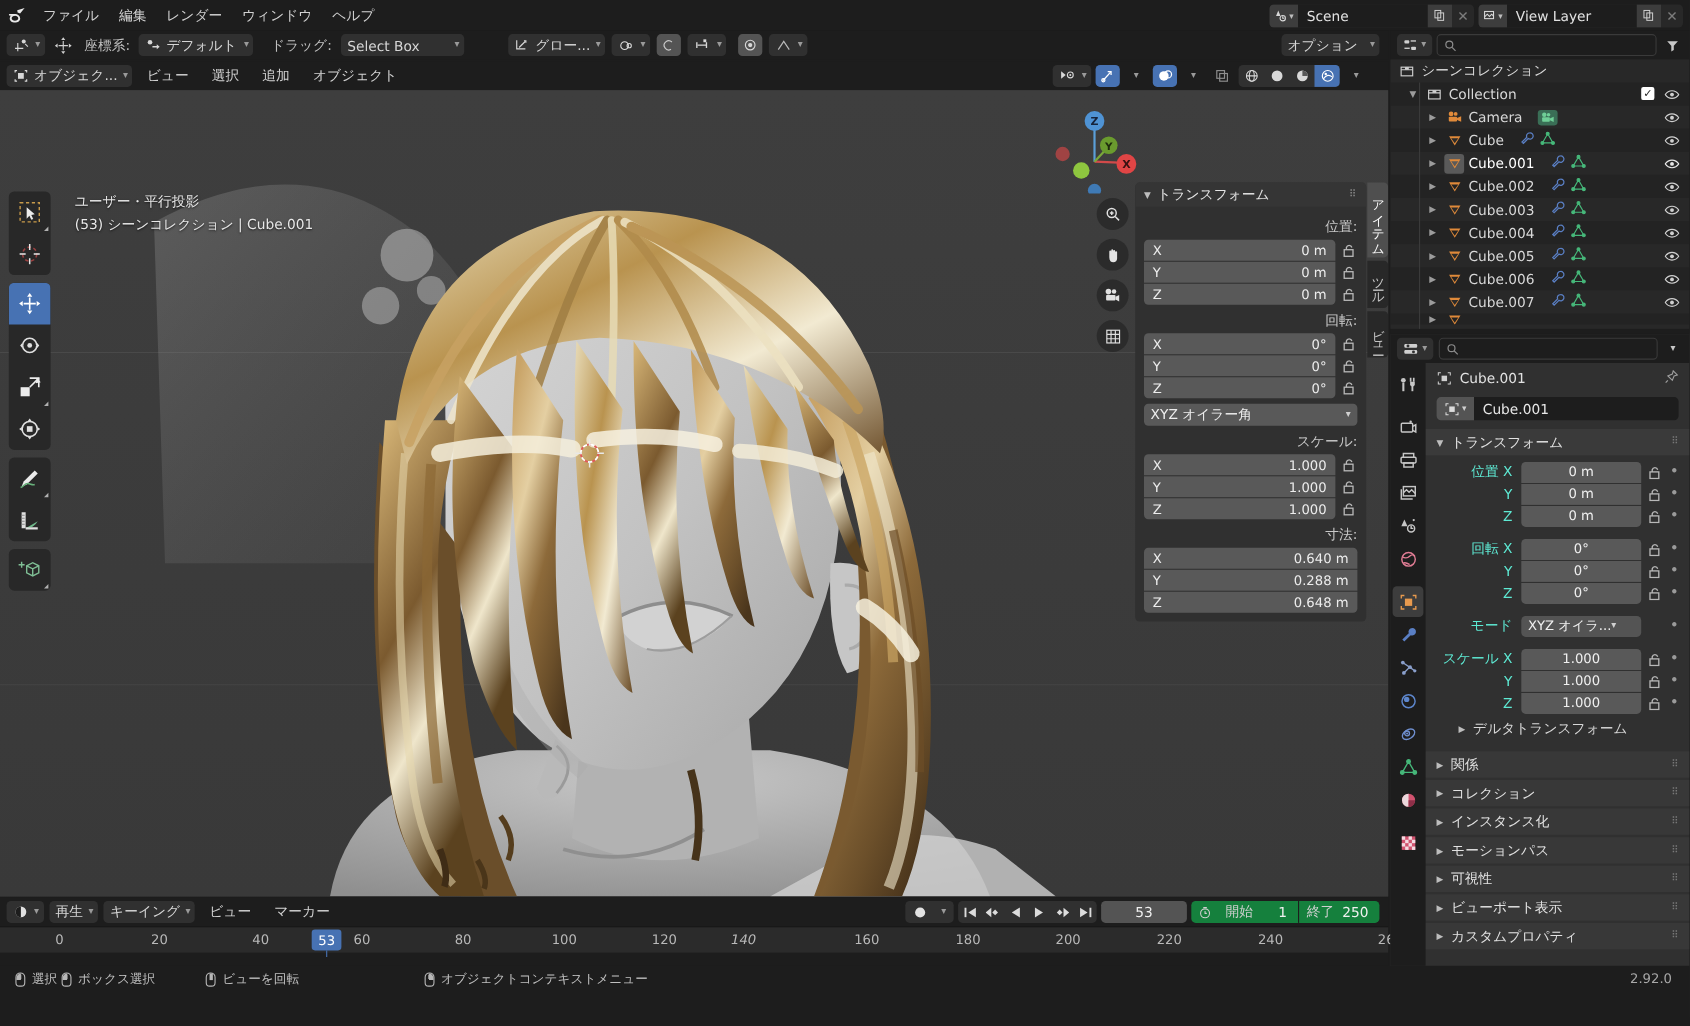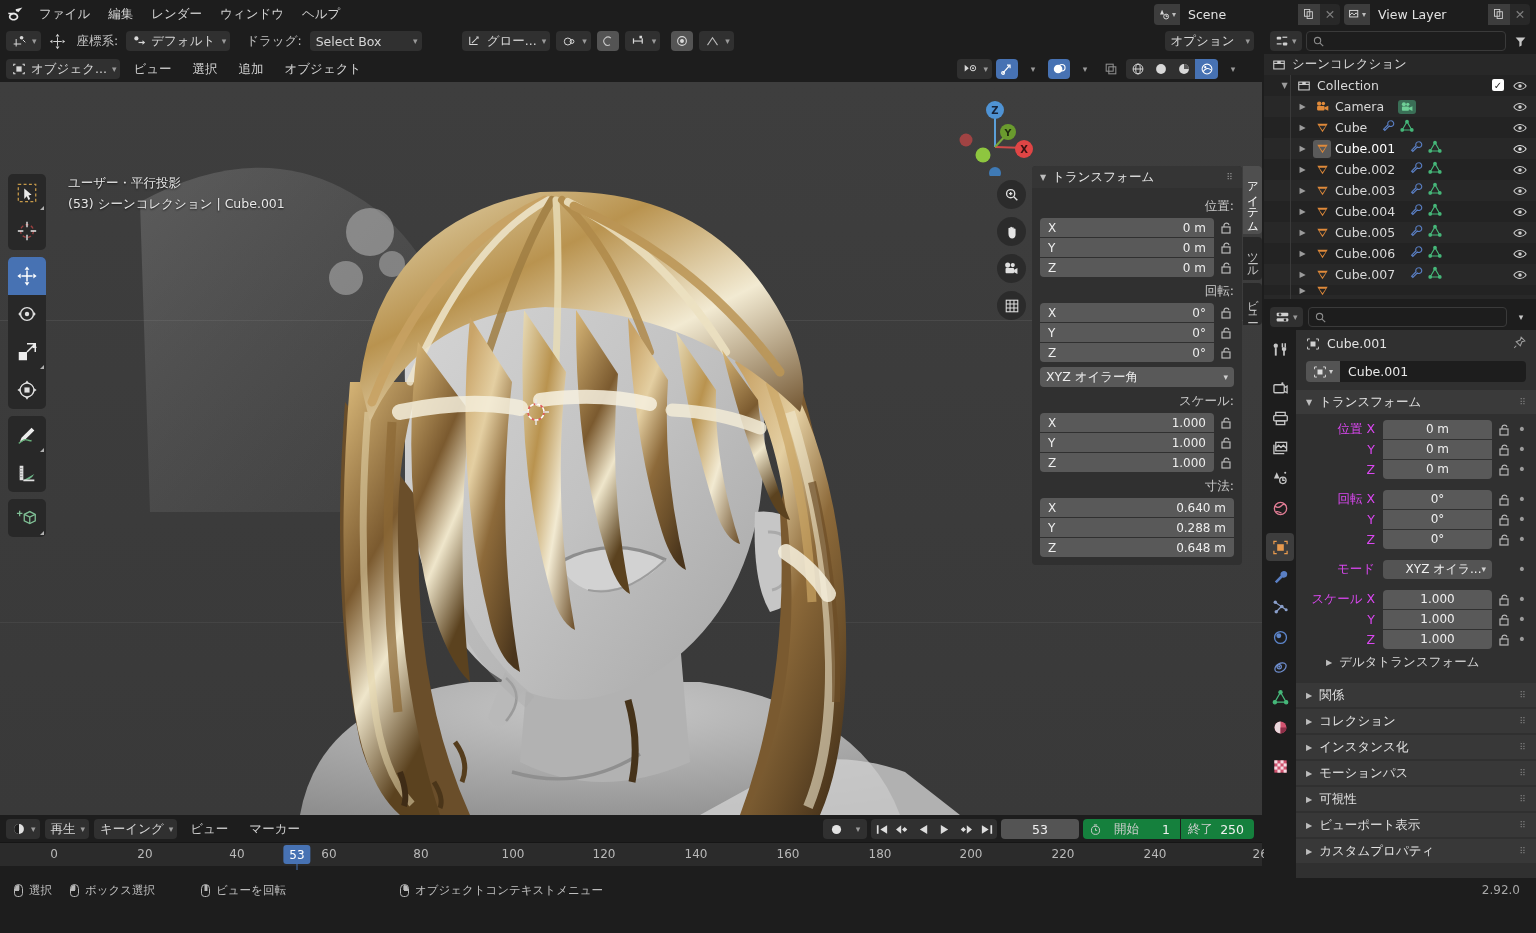--- a/index.html
+++ b/index.html
@@ -246,28 +246,28 @@
   }
   .pr-panelhead{
     height:24px; display:flex; align-items:center; gap:7px; padding:0 10px; color:#e2e2e2; font-size:12.5px;
     background:#3a3a3a;
   }
   .pr-panelhead.closed{ background:#383838; margin-bottom:2px; }
   .pr-grip{ margin-left:auto; color:#787878; font-size:9px; line-height:5px; }
   .pr-tri{ font-size:8px; color:#bdbdbd; }
   .pr-rows{ padding:5px 8px 8px 8px; display:flex; flex-direction:column; gap:1px; }
   .pr-row{ display:flex; align-items:center; gap:5px; height:20px; }
-  .pr-lab{ width:74px; text-align:right; color:#d946ef; font-size:12.5px; padding-right:3px; }
+  .pr-lab{ width:74px; text-align:right; color:#5eead4; font-size:12.5px; padding-right:3px; }
   .pr-val{
     flex:1; height:19px; background:#595959; display:flex; align-items:center; justify-content:center;
     color:#f0f0f0; font-size:12px;
   }
   .pr-group .pr-row:first-child .pr-val{ border-radius:4px 4px 0 0; }
   .pr-group .pr-row:last-child .pr-val{ border-radius:0 0 4px 4px; }
-  .pr-val.drop{ justify-content:flex-end; padding:0 6px; background:#545454; border-radius:4px; }
+  .pr-val.drop{ justify-content:flex-start; padding:0 6px; background:#545454; border-radius:4px; }
   .pr-lock{ width:14px; display:flex;align-items:center;justify-content:center; color:#b4b4b4; }
   .pr-dot{ width:12px; display:flex;align-items:center;justify-content:center; color:#9a9a9a; font-size:14px; }
   .pr-gap{ height:8px; }
   .pr-sub{ display:flex; align-items:center; gap:7px; padding:4px 0 4px 22px; color:#d8d8d8; font-size:12.5px; }
 
   
   .status{
     position:absolute; left:0; top:879px; width:1536px; height:54px; background:#1d1d1d;
     display:flex; align-items:flex-start; padding-top:4px;
   }
@@ -1083,21 +1083,21 @@
     </div>
 
     <div class="tl-scale">
       <div class="tl-tick" style="left:54px;">0</div>
       <div class="tl-tick" style="left:145px;">20</div>
       <div class="tl-tick" style="left:237px;">40</div>
       <div class="tl-tick" style="left:329px;">60</div>
       <div class="tl-tick" style="left:421px;">80</div>
       <div class="tl-tick" style="left:513px;">100</div>
       <div class="tl-tick" style="left:604px;">120</div>
-      <div class="tl-tick" style="left:696px;">140</div>
+      <div class="tl-tick" style="left:676px;font-style:italic;">140</div>
       <div class="tl-tick" style="left:788px;">160</div>
       <div class="tl-tick" style="left:880px;">180</div>
       <div class="tl-tick" style="left:971px;">200</div>
       <div class="tl-tick" style="left:1063px;">220</div>
       <div class="tl-tick" style="left:1155px;">240</div>
       <div class="tl-tick" style="left:1264px;">260</div>
       <div class="tl-play" style="left:297px;">53</div>
       <div class="tl-playline" style="left:297px;"></div>
     </div>
 
@@ -1862,21 +1862,21 @@
     </div>
   </div>
 
   <div class="status">
     <div class="st-item" style="margin-left:14px;">
       <span class="mouse l">
           <i></i>
         </span>
       <span>選択</span>
     </div>
-    <div class="st-item" style="margin-left:18px;">
+    <div class="st-item" style="margin-left:4px;">
       <span class="mouse l">
           <i></i>
         </span>
       <span>ボックス選択</span>
     </div>
     <div class="st-item" style="margin-left:46px;">
       <span class="mouse m">
           <i></i>
         </span>
       <span>ビューを回転</span>

